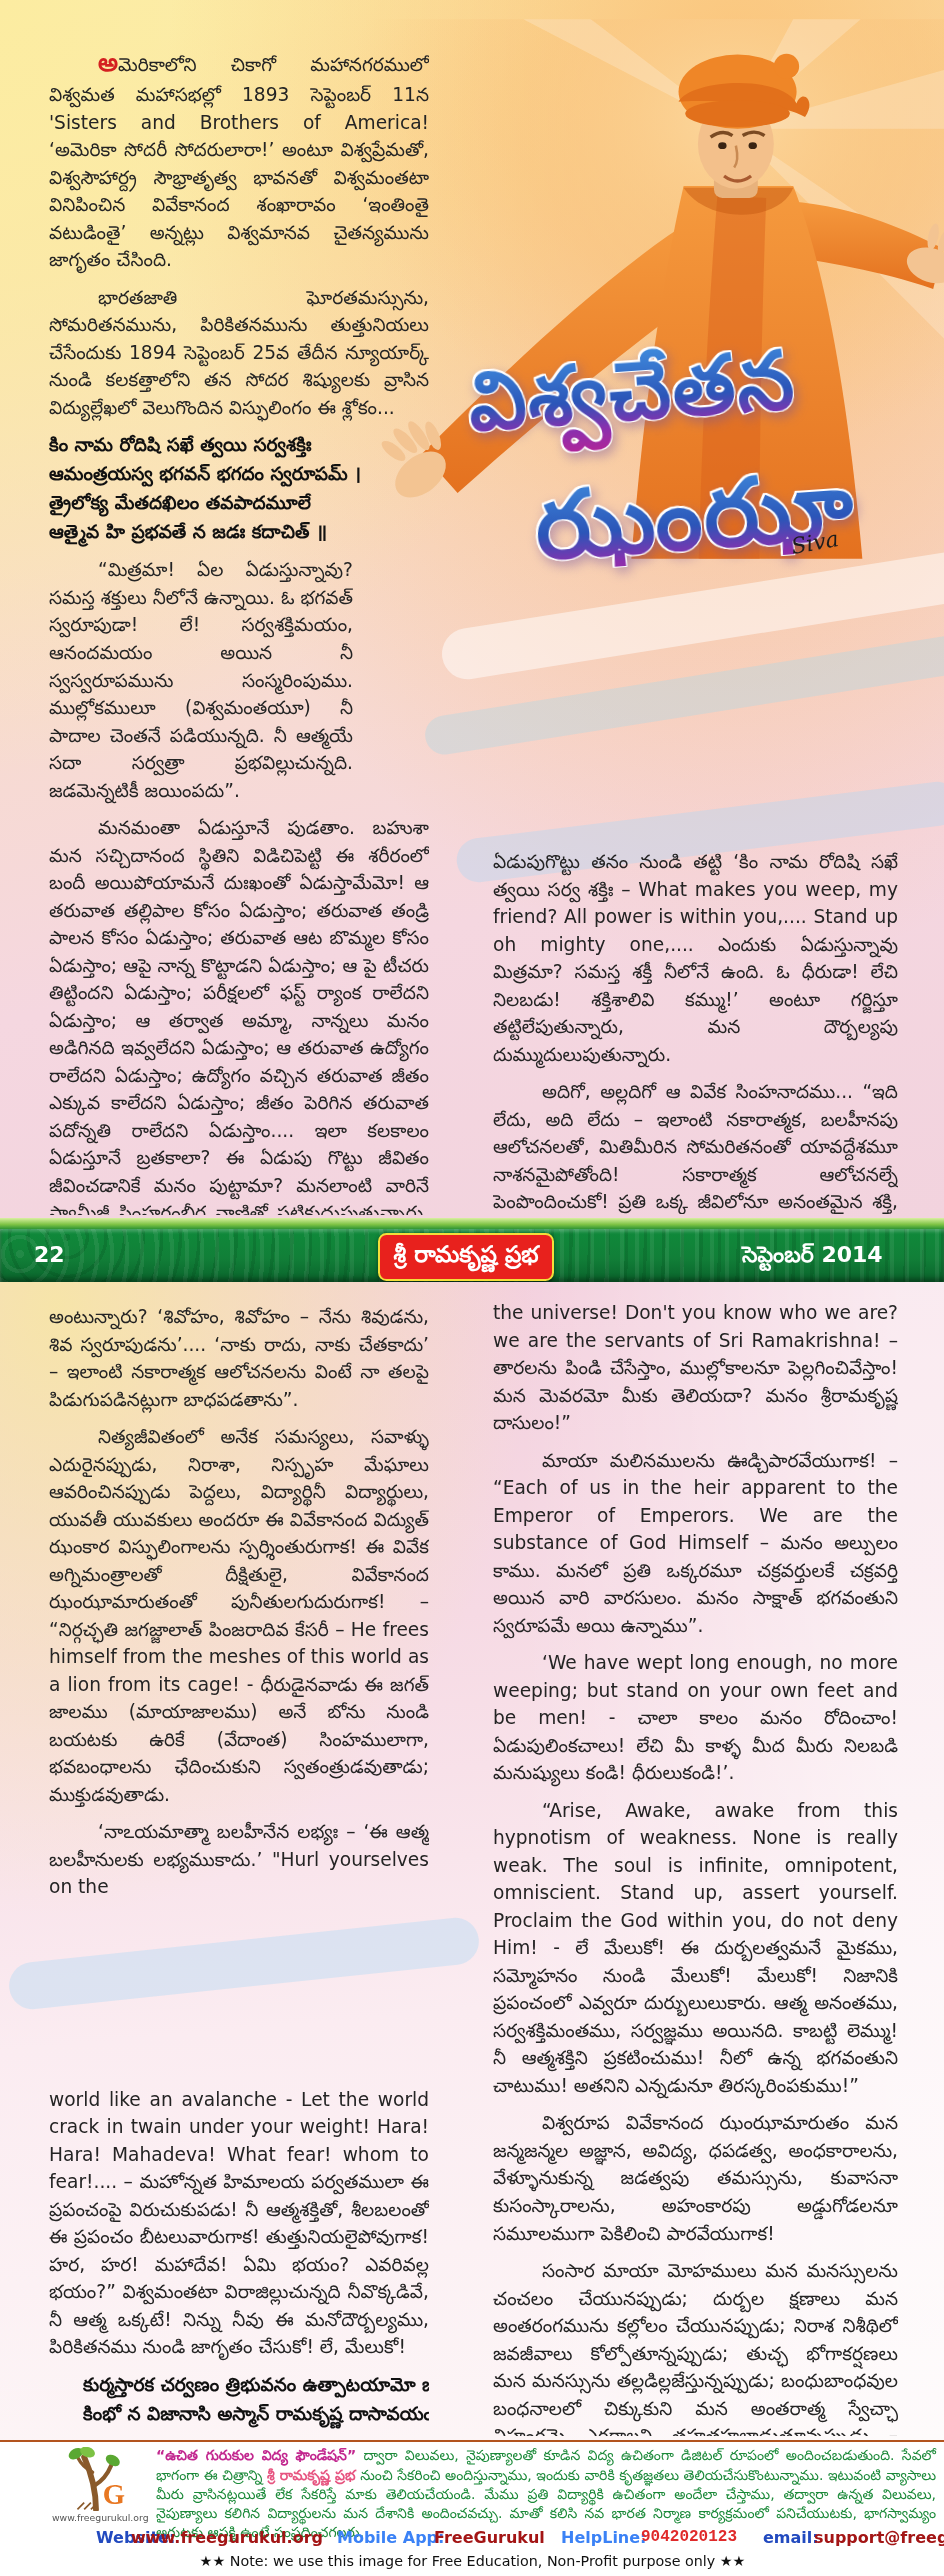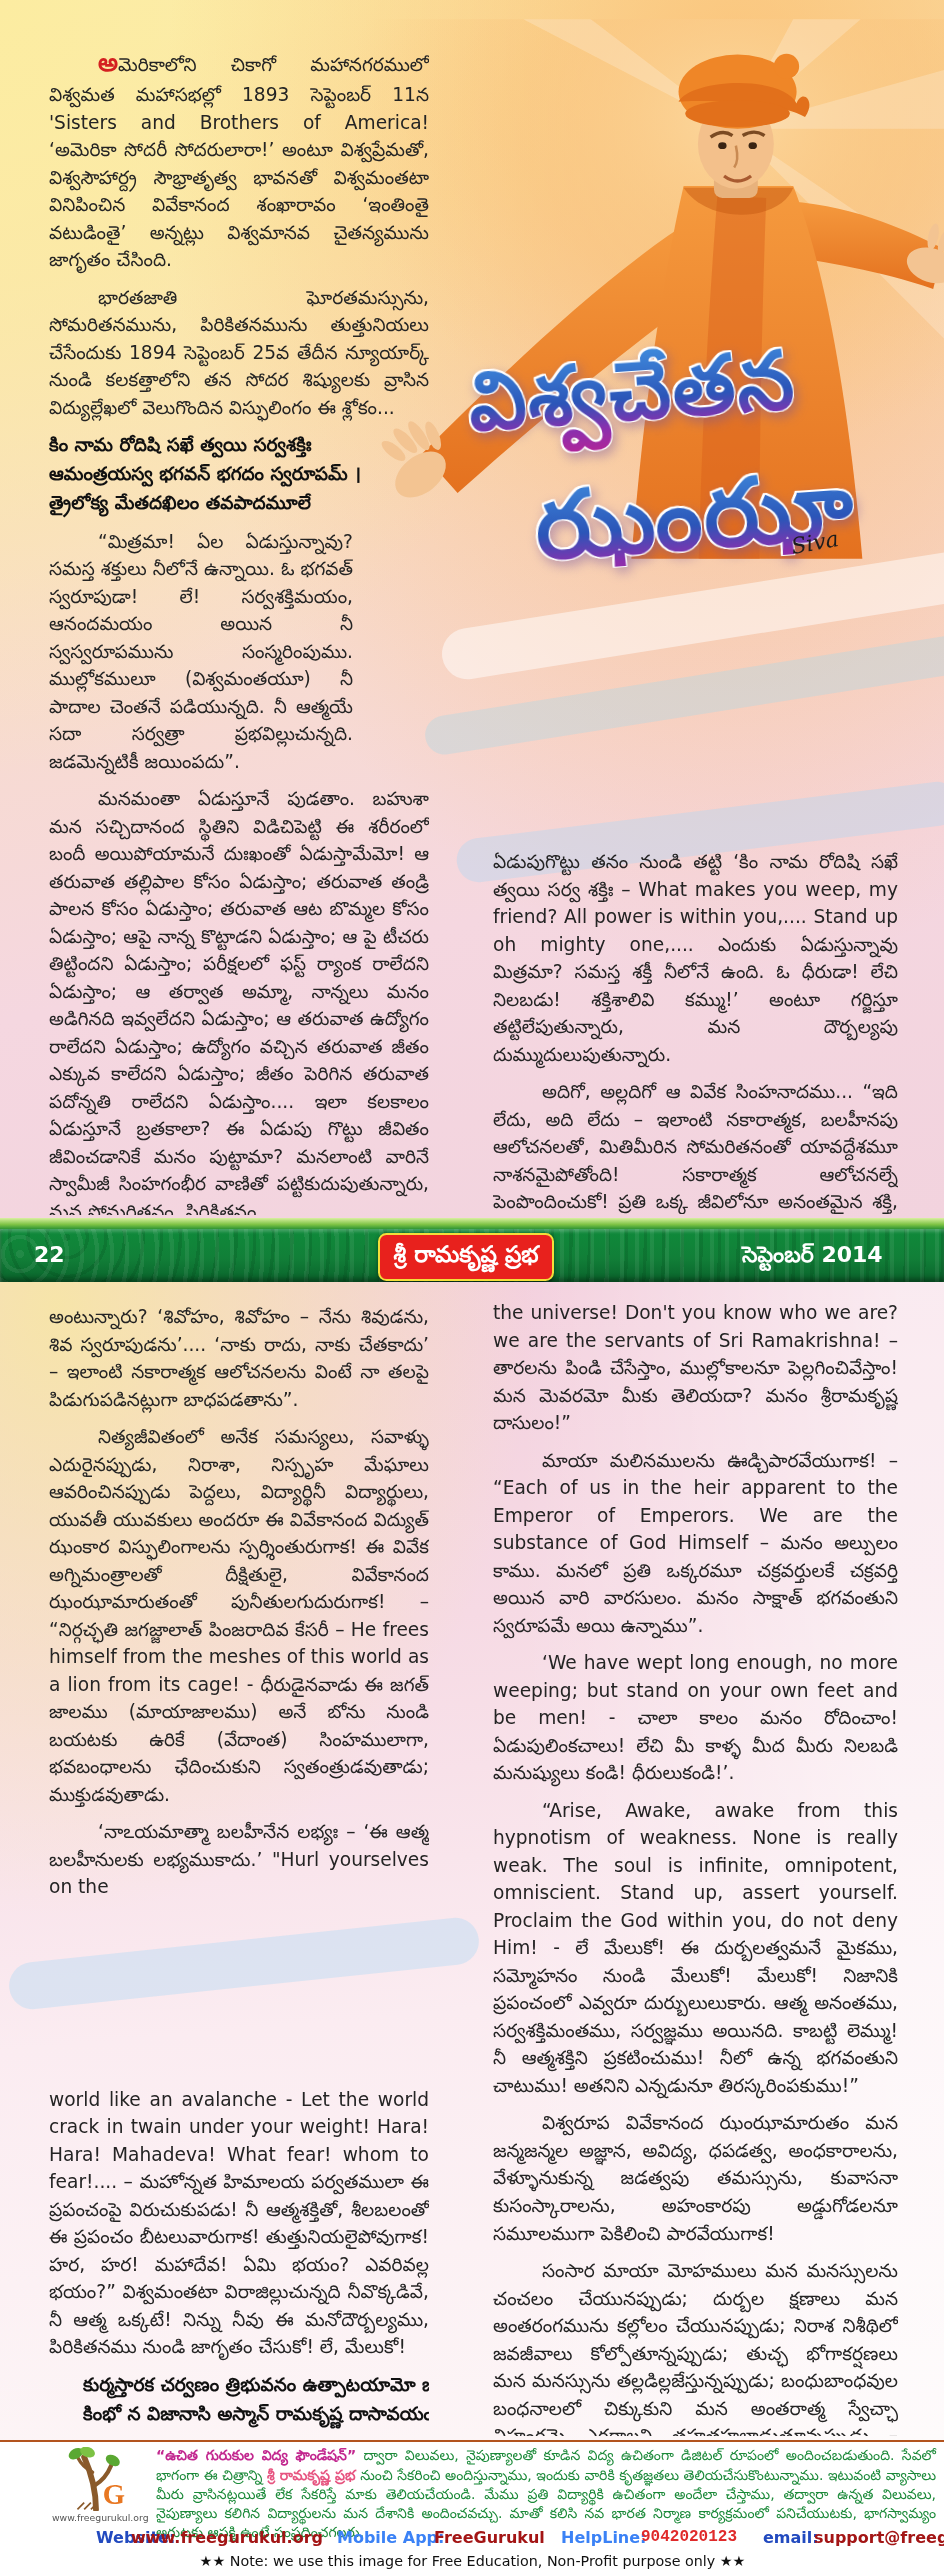--- a/index.html
+++ b/index.html
@@ -177,20 +177,21 @@
   <div id="artist-signature">Siva</div>
   <div id="byline">– స్వామి అర్చనానంద</div>
 
   <div class="col" style="left:49px;top:44px;width:380px;height:1171px;">
     <p class="para noindent"><span style="display:inline-block;width:49px;"></span><span class="dropcap">అ</span><span>మెరికాలోని చికాగో మహానగరములో విశ్వమత మహాసభల్లో 1893 సెప్టెంబర్ 11న 'Sisters and Brothers of America! ‘అమెరికా సోదరీ సోదరులారా!’ అంటూ విశ్వప్రేమతో, విశ్వసౌహార్ద్ర సౌభ్రాతృత్వ భావనతో విశ్వమంతటా వినిపించిన వివేకానంద శంఖారావం ‘ఇంతింతై వటుడింతై’ అన్నట్లు విశ్వమానవ చైతన్యమును జాగృతం చేసింది.</span></p>
     <p class="para">భారతజాతి ఘోరతమస్సును, సోమరితనమును, పిరికితనమును తుత్తునియలు చేసేందుకు 1894 సెప్టెంబర్ 25వ తేదీన న్యూయార్క్ నుండి కలకత్తాలోని తన సోదర శిష్యులకు వ్రాసిన విద్యుల్లేఖలో వెలుగొందిన విస్ఫులింగం ఈ శ్లోకం...</p>
     <div class="verse">
       <div>కిం నామ రోదిషి సఖే త్వయి సర్వశక్తిః</div>
       <div>ఆమంత్రయస్వ భగవన్ భగదం స్వరూపమ్ ।</div>
       <div>త్రైలోక్య మేతదఖిలం తవపాదమూలే</div>
+      <div>ఆత్మైవ హి ప్రభవతే న జడః కదాచిత్ ॥</div>
     </div>
     <p class="para" style="width:304px;">“మిత్రమా! ఏల ఏడుస్తున్నావు? సమస్త శక్తులు నీలోనే ఉన్నాయి. ఓ భగవత్ స్వరూపుడా! లే! సర్వశక్తిమయం, ఆనందమయం అయిన నీ స్వస్వరూపమును సంస్మరింపుము. ముల్లోకములూ (విశ్వమంతయూ) నీ పాదాల చెంతనే పడియున్నది. నీ ఆత్మయే సదా సర్వత్రా ప్రభవిల్లుచున్నది. జడమెన్నటికీ జయింపదు”.</p>
     <p class="para">మనమంతా ఏడుస్తూనే పుడతాం. బహుశా మన సచ్చిదానంద స్థితిని విడిచిపెట్టి ఈ శరీరంలో బందీ అయిపోయామనే దుఃఖంతో ఏడుస్తామేమో! ఆ తరువాత తల్లిపాల కోసం ఏడుస్తాం; తరువాత తండ్రి పాలన కోసం ఏడుస్తాం; తరువాత ఆట బొమ్మల కోసం ఏడుస్తాం; ఆపై నాన్న కొట్టాడని ఏడుస్తాం; ఆ పై టీచరు తిట్టిందని ఏడుస్తాం; పరీక్షలలో ఫస్ట్ ర్యాంక రాలేదని ఏడుస్తాం; ఆ తర్వాత అమ్మా, నాన్నలు మనం అడిగినది ఇవ్వలేదని ఏడుస్తాం; ఆ తరువాత ఉద్యోగం రాలేదని ఏడుస్తాం; ఉద్యోగం వచ్చిన తరువాత జీతం ఎక్కువ కాలేదని ఏడుస్తాం; జీతం పెరిగిన తరువాత పదోన్నతి రాలేదని ఏడుస్తాం.... ఇలా కలకాలం ఏడుస్తూనే బ్రతకాలా? ఈ ఏడుపు గొట్టు జీవితం జీవించడానికే మనం పుట్టామా? మనలాంటి వారినే స్వామీజీ సింహగంభీర వాణితో పట్టికుదుపుతున్నారు, మన సోమరితనం, పిరికితనం,</p>
   </div>
 
   <div class="col" style="left:493px;top:848px;width:405px;height:366px;">
     <p class="para noindent">ఏడుపుగొట్టు తనం నుండి తట్టి ‘కిం నామ రోదిషి సఖే త్వయి సర్వ శక్తిః – What makes you weep, my friend? All power is within you,.... Stand up oh mighty one,.... ఎందుకు ఏడుస్తున్నావు మిత్రమా? సమస్త శక్తీ నీలోనే ఉంది. ఓ ధీరుడా! లేచి నిలబడు! శక్తిశాలివి కమ్ము!’ అంటూ గర్జిస్తూ తట్టిలేపుతున్నారు, మన దౌర్బల్యపు దుమ్ముదులుపుతున్నారు.</p>
     <p class="para">అదిగో, అల్లదిగో ఆ వివేక సింహనాదము... “ఇది లేదు, అది లేదు – ఇలాంటి నకారాత్మక, బలహీనపు ఆలోచనలతో, మితిమీరిన సోమరితనంతో యావద్దేశమూ నాశనమైపోతోంది! సకారాత్మక ఆలోచనల్నే పెంపొందించుకో! ప్రతి ఒక్క జీవిలోనూ అనంతమైన శక్తి, ప్రతిభ నిక్షిప్తమై ఉన్నాయి, ఎవరిని మీరు బలహీనులు, శక్తిహీనులు</p>
   </div>
 

